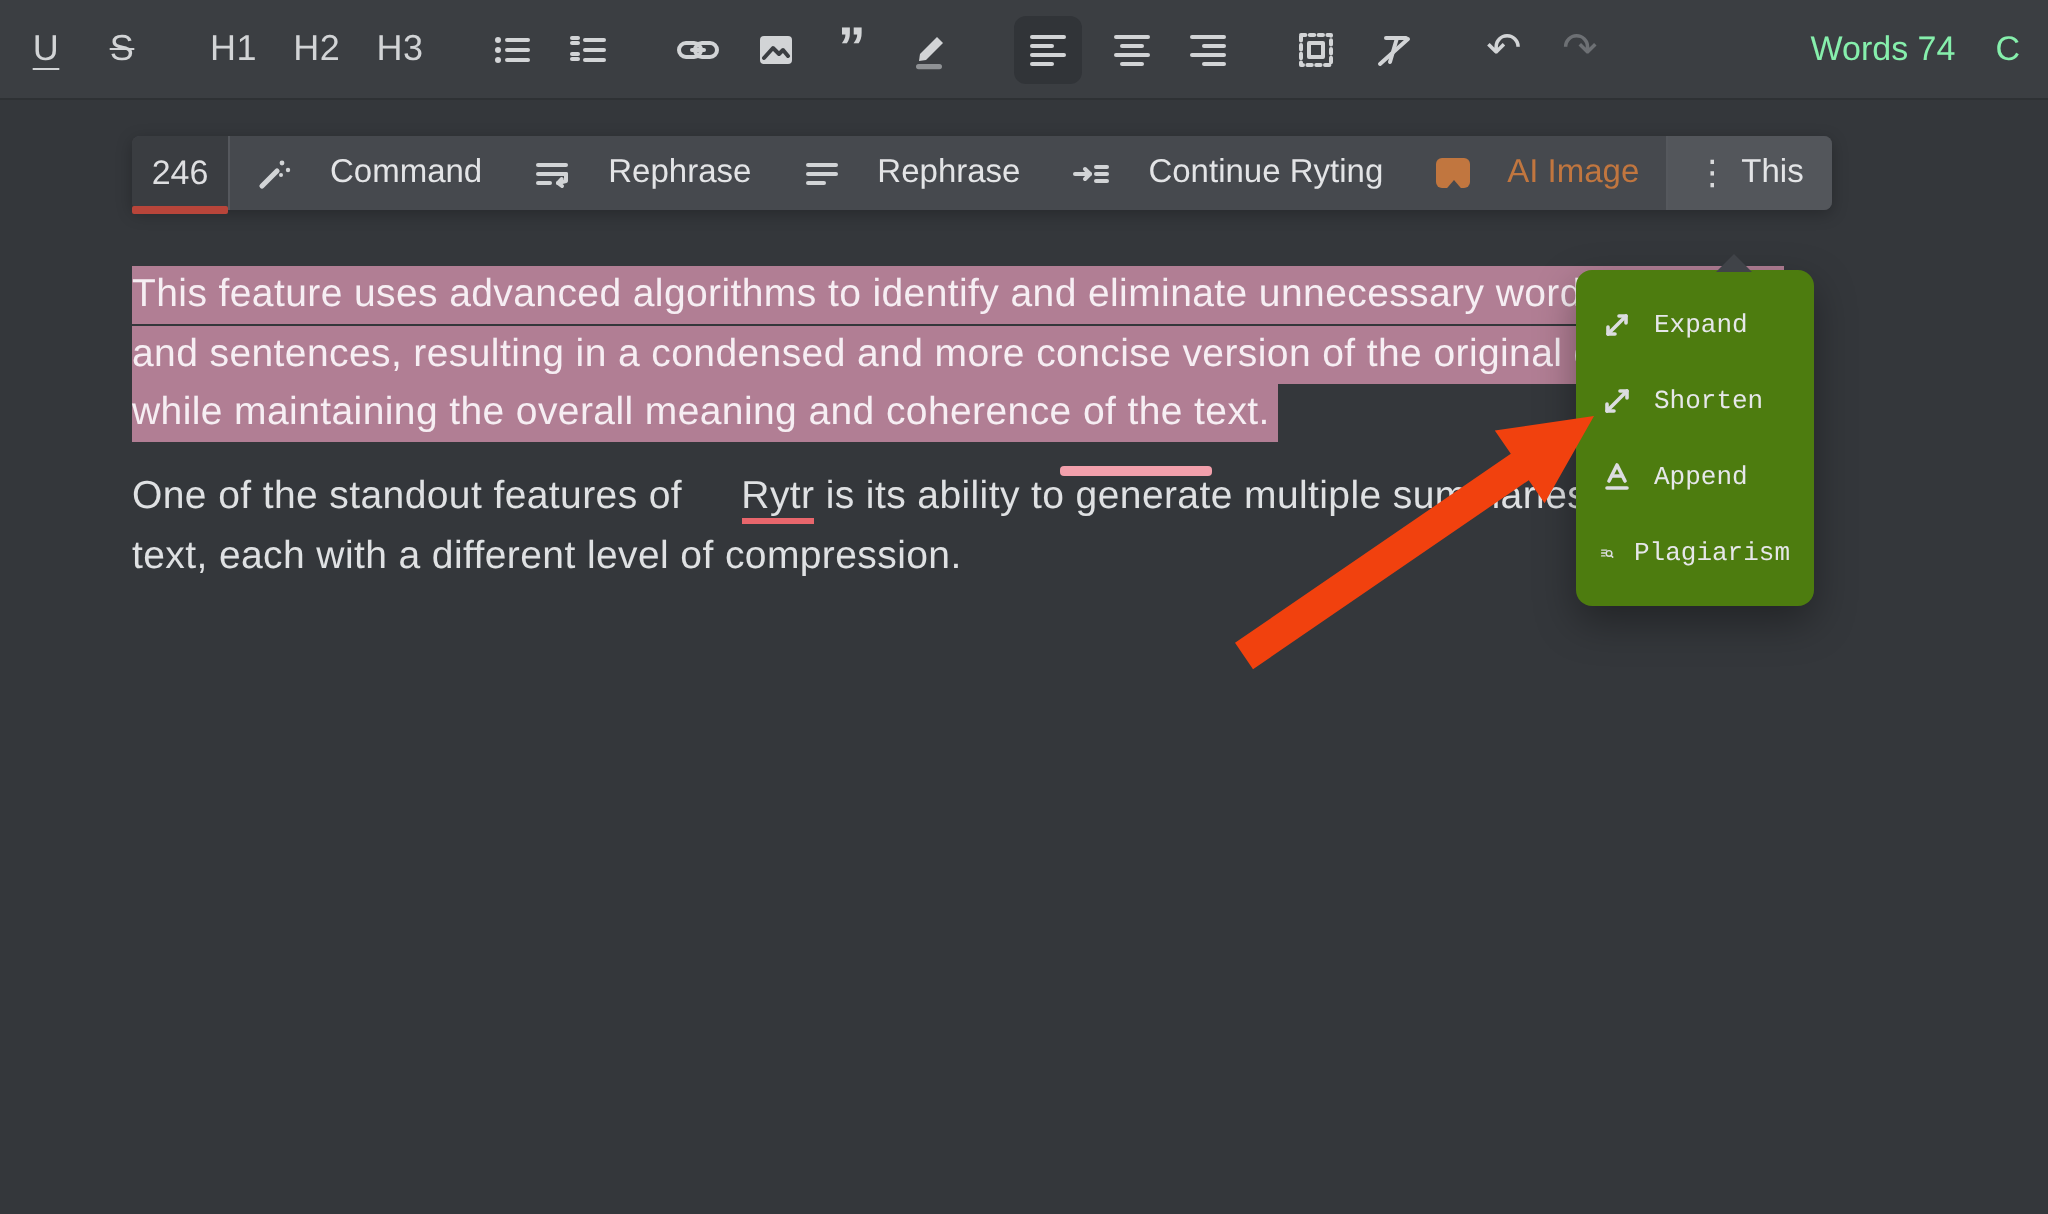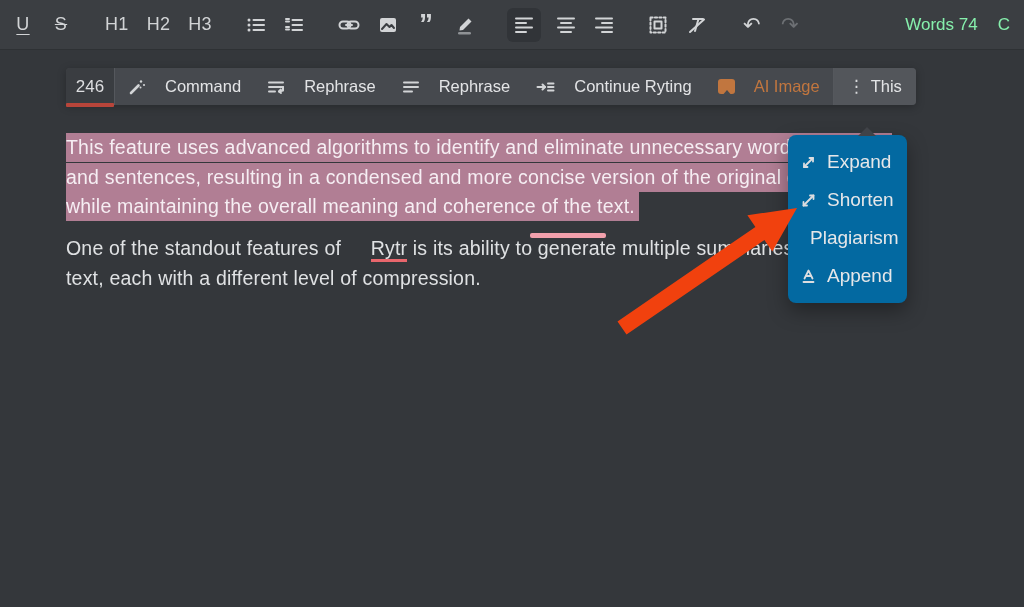--- a/index.html
+++ b/index.html
@@ -79,23 +79,23 @@
   .hl { background:#b17e94; color:#f6eef3; padding:3px 4px 4px 0; }
   .brand { border-bottom:3px solid #e8666c; padding-bottom:0;margin-left:24px; }
   .overline-marker {
     position:absolute; left:530px; top:233px; width:76px; height:5px;
     background:#f2a0ac; border-radius:2px; z-index:3;
   }
 
   
   .dropdown {
     position:absolute; left:788px; top:135px; width:119px;
-    background:#0369a1; border-radius:8px; z-index:8;
+    background:#4d7c0f; border-radius:8px; z-index:8;
     box-shadow:0 8px 20px rgba(0,0,0,.35);
-    padding:8px 0; color:#e6e7e9; font-size:19px;
+    padding:8px 0; color:#e6e7e9; font-size:13px;font-family:Liberation Mono, monospace;
   }
   .dropdown::before {
     content:""; position:absolute; top:-8px; left:70px;
     border-left:9px solid transparent; border-right:9px solid transparent;
     border-bottom:9px solid #404348;
   }
   .dd-item { display:flex; align-items:center; gap:10px; height:38px; padding:0 12px; cursor:pointer; }
   .dd-item svg.ic line, .dd-item svg.ic path, .dd-item svg.ic circle { stroke:#dcdde0; stroke-width:1.8; }
 
   
@@ -308,35 +308,35 @@
     <div class="dd-item">
       <svg class="ic" width="17" height="17" viewBox="0 0 17 17">
         <line x1="3.5" y1="13.5" x2="13.5" y2="3.5"></line>
         <path d="M13.5 7 L13.5 3.5 L10 3.5"></path>
           <path d="M3.5 10 L3.5 13.5 L7 13.5"></path>
       </svg>
       <span>Shorten</span>
     </div>
     <div class="dd-item">
       <svg class="ic" width="17" height="17" viewBox="0 0 17 17">
+        <path d="M4.5 10.5 L8.5 2.5 L12.5 10.5"></path>
+          <line x1="6" y1="8" x2="11" y2="8"></line>
+        <line x1="3.5" y1="14" x2="13.5" y2="14"></line>
+      </svg>
+      <span>Append</span>
+    </div>
+    <div class="dd-item">
+      <svg class="ic" width="17" height="17" viewBox="0 0 17 17">
         <line x1="2" y1="5" x2="8" y2="5"></line>
           <line x1="2" y1="8.5" x2="6.5" y2="8.5"></line>
           <line x1="2" y1="12" x2="6" y2="12"></line>
         <circle cx="11" cy="9" r="3.4"></circle>
           <line x1="13.5" y1="11.5" x2="15.5" y2="13.5"></line>
       </svg>
       <span>Plagiarism</span>
     </div>
-    <div class="dd-item">
-      <svg class="ic" width="17" height="17" viewBox="0 0 17 17">
-        <path d="M4.5 10.5 L8.5 2.5 L12.5 10.5"></path>
-          <line x1="6" y1="8" x2="11" y2="8"></line>
-        <line x1="3.5" y1="14" x2="13.5" y2="14"></line>
-      </svg>
-      <span>Append</span>
-    </div>
   </div>
 
   <svg class="arrow-svg" width="200" height="140" viewBox="0 0 200 140">
     <polygon points="5.5,123.4 143.4,28.9 135.4,17.3 185,10 160.3,53.6 152.4,42.1 14.5,136.6" fill="#f1410e"></polygon>
   </svg>
 
 </div>
 
 </body></html>

